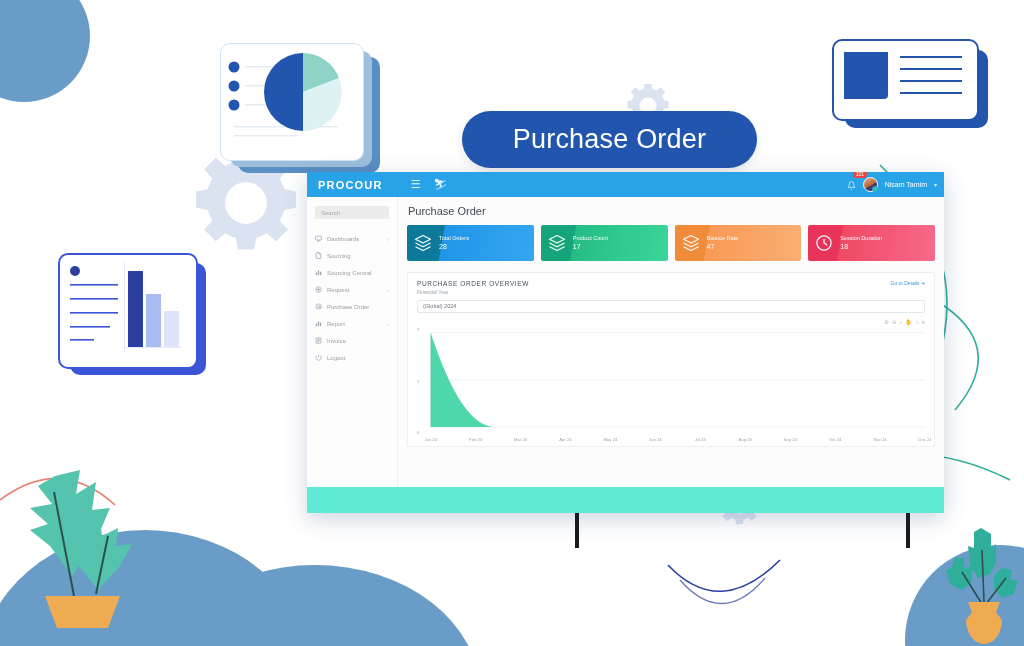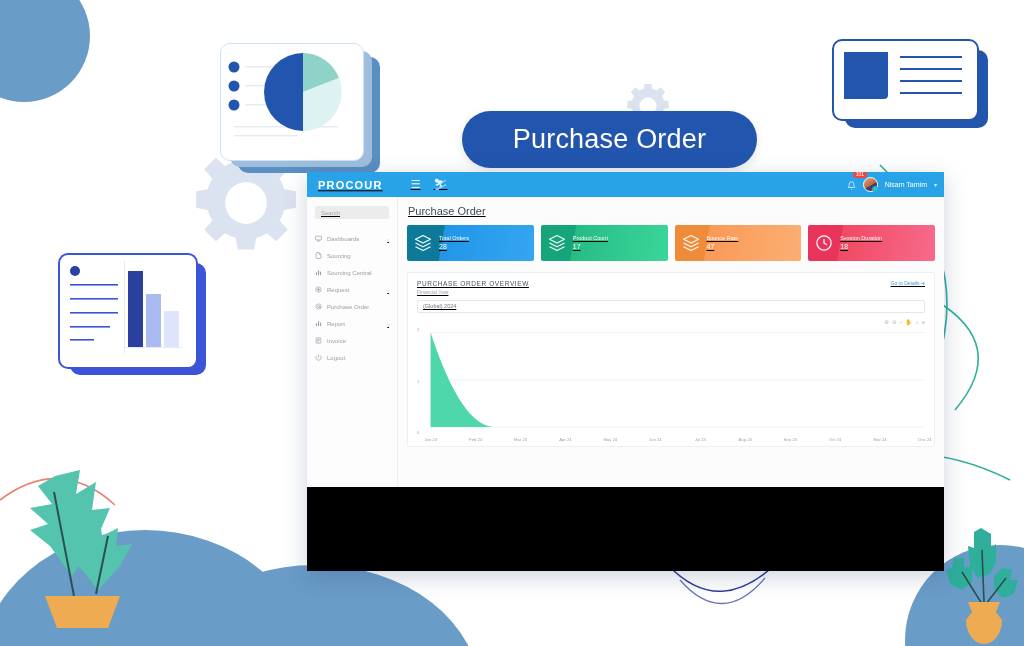--- a/index.html
+++ b/index.html
@@ -46,24 +46,23 @@
   .po-pill{
     position:absolute;left:462px;top:111px;width:295px;height:57px;
     background:#2255ad;border-radius:30px;
     display:flex;align-items:center;justify-content:center;
     color:#fff;font-size:27px;letter-spacing:.2px;
     box-shadow:0 3px 10px rgba(0,0,0,.10);
   }
 
   
   .app{
-    position:absolute;left:307px;top:172px;width:637px;height:399px;
-    background:#000000;box-shadow:0 6px 22px rgba(30,60,110,.22);
+    position:absolute;left:307px;top:172px;width:637px;height:341px;
+    background:#5eead4;box-shadow:0 6px 22px rgba(30,60,110,.22);
     overflow:hidden;
-    text-decoration:underline;
   }
   .topbar{
     height:25px;background:#29a3e8;display:flex;align-items:center;
     position:relative;
   }
   .logo{
     color:#fff;font-size:11px;font-weight:bold;letter-spacing:1.2px;
     margin-left:11px;white-space:nowrap;
     transform:scaleY(1.05);
   }

